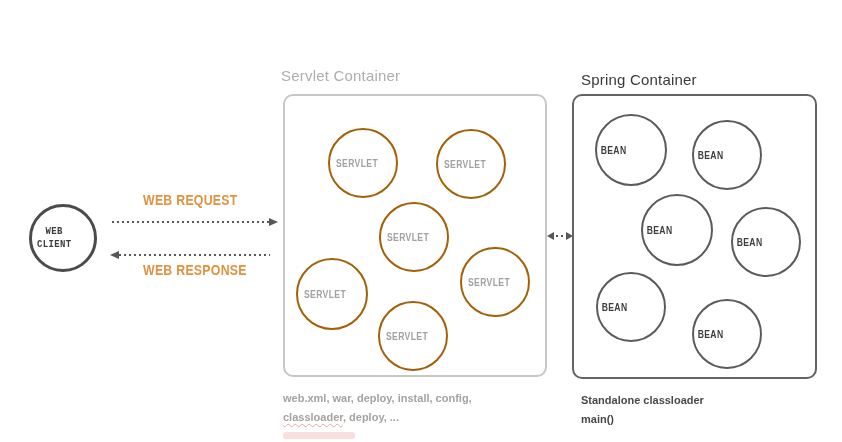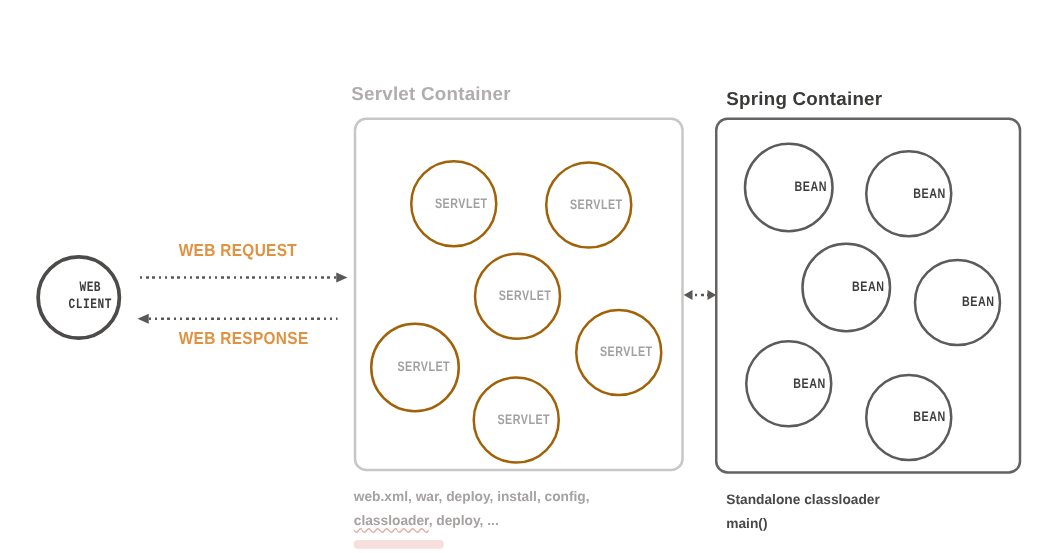--- a/index.html
+++ b/index.html
@@ -5,28 +5,28 @@
   html,body{margin:0;padding:0;background:#ffffff;}
   .canvas{
     position:relative;width:842px;height:442px;background:#ffffff;overflow:hidden;
     font-family:"Liberation Sans", sans-serif;
   }
   
   .container-box{position:absolute;border-radius:10px;background:#fff;box-sizing:border-box;}
   .servlet-box{left:283px;top:94px;width:264px;height:283px;border:2px solid #c9c7c5;}
   .spring-box{left:572px;top:94px;width:245px;height:285px;border:2px solid #656361;}
   .container-title{
-    position:absolute;font-size:15px;font-weight:bold;letter-spacing:.2px;white-space:nowrap;text-align:center;
+    position:absolute;font-size:15px;font-weight:normal;letter-spacing:.2px;white-space:nowrap;text-align:center;
   }
   .servlet-title{left:281px;top:67px;color:#b0adac;}
   .spring-title{left:581px;top:71px;color:#3b3a39;}
   
   .node{
     position:absolute;border-radius:50%;box-sizing:border-box;background:#fff;
-    display:flex;align-items:center;justify-content:flex-end;
+    display:flex;align-items:center;justify-content:flex-start;
   }
   .node-label{
     display:inline-block;transform:scaleX(.78);font-weight:bold;letter-spacing:.5px;
     white-space:nowrap;line-height:1.1;text-align:center;
   }
   .servlet-node{border:2px solid #a16207;}
   .servlet-node .node-label{color:#a3a1a0;font-size:11px;}
   .bean-node{border:2px solid #5d5b59;}
   .bean-node .node-label{color:#3f3d3c;font-size:11px;}
   .client-node{left:29px;top:204px;width:68px;height:68px;border:3px solid #4d4b49;font-family:Liberation Mono, monospace;}

